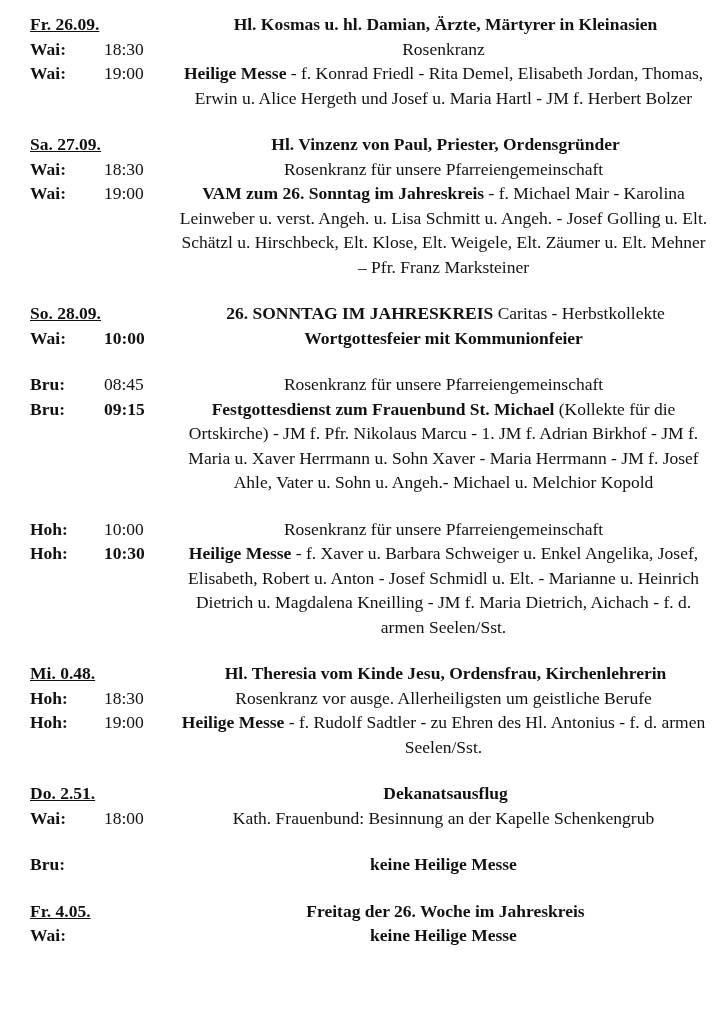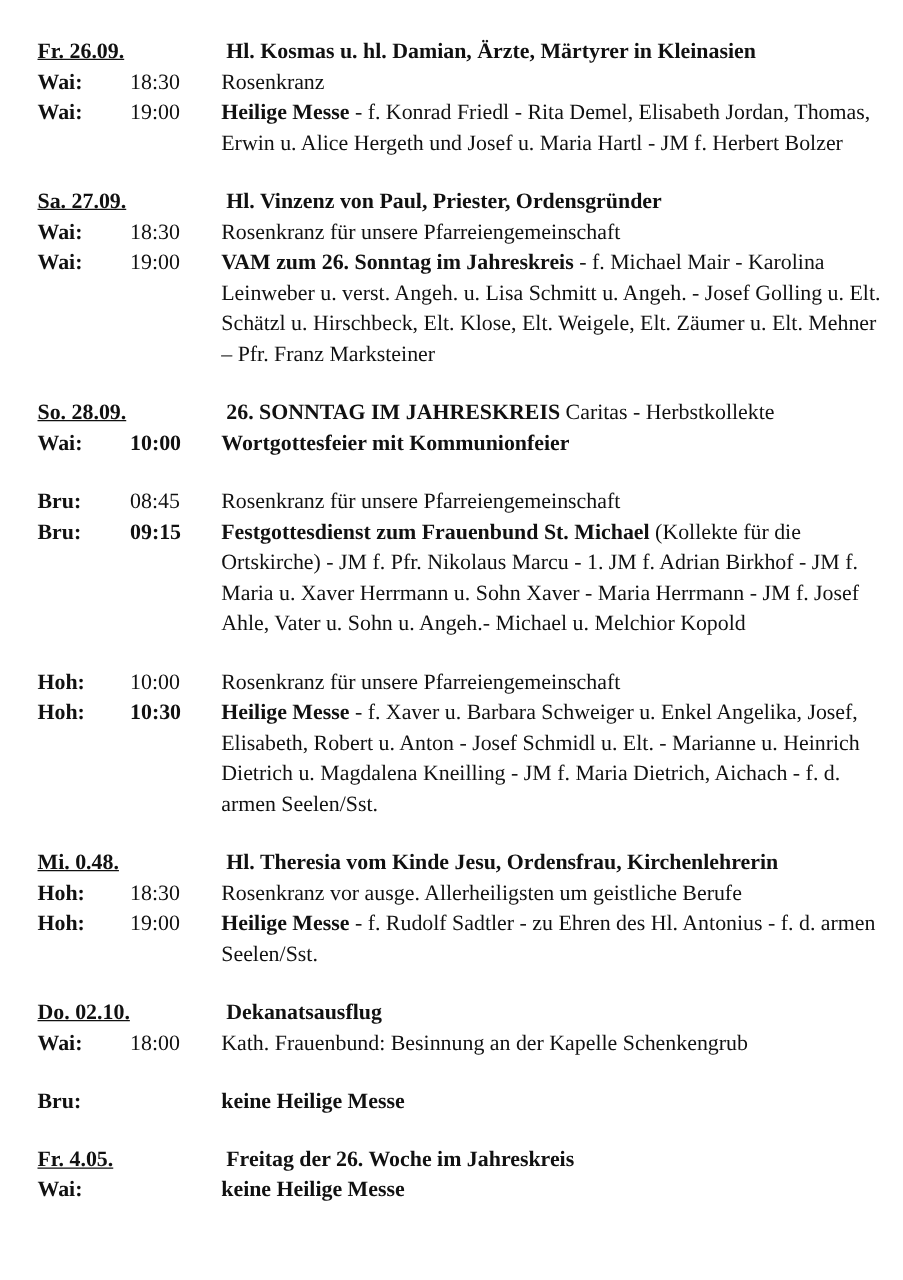--- a/index.html
+++ b/index.html
@@ -1,25 +1,25 @@
 <!DOCTYPE html>
 <html><head>
 <meta charset="utf-8">
 <style>
   html, body { margin: 0; padding: 0; background: #ffffff; }
   body {
     width: 722px; height: 1024px; overflow: hidden; position: relative;
     font-family: "Liberation Serif", "DejaVu Serif", serif;
     color: #111111; font-size: 17.5px;
   }
-  .page { position: absolute; left: 30px; top: 28px; width: 680px; }
+  .page { position: absolute; left: 30px; top: 12px; width: 680px; }
   .row { display: flex; line-height: 24.5px; }
   .c1 { width: 74px; flex: none; font-weight: bold; }
   .c2 { width: 73px; flex: none; }
-  .c3 { flex: 1; }
+  .c3 { flex: 1; text-align: center; }
   .c12 { width: 147px; flex: none; }
   .date { font-weight: bold; text-decoration: underline; }
   .title { font-weight: bold; padding-left: 4px; }
   .b { font-weight: bold; }
   .gap-m { height: 22px; }
   .wrap { white-space: normal; }
 </style>
 </head>
 <body>
 
@@ -109,21 +109,21 @@
     <div class="row">
       <span class="c1">Hoh:</span>
       <span class="c2">19:00</span>
       <span class="c3 wrap"><span class="b">Heilige Messe</span><span> - f. Rudolf Sadtler - zu Ehren des Hl. Antonius - f. d. armen Seelen/Sst.</span></span>
     </div>
   </div>
   <div class="gap-m"></div>
 
   <div>
     <div class="row">
-      <span class="c12 date">Do. 02.10.</span>
+      <span class="c12 date">Do. 2.51.</span>
       <span class="c3 title">Dekanatsausflug</span>
     </div>
     <div class="row">
       <span class="c1">Wai:</span>
       <span class="c2">18:00</span>
       <span class="c3">Kath. Frauenbund: Besinnung an der Kapelle Schenkengrub</span>
     </div>
     <div class="gap-m"></div>
     <div class="row">
       <span class="c12 b">Bru:</span>

